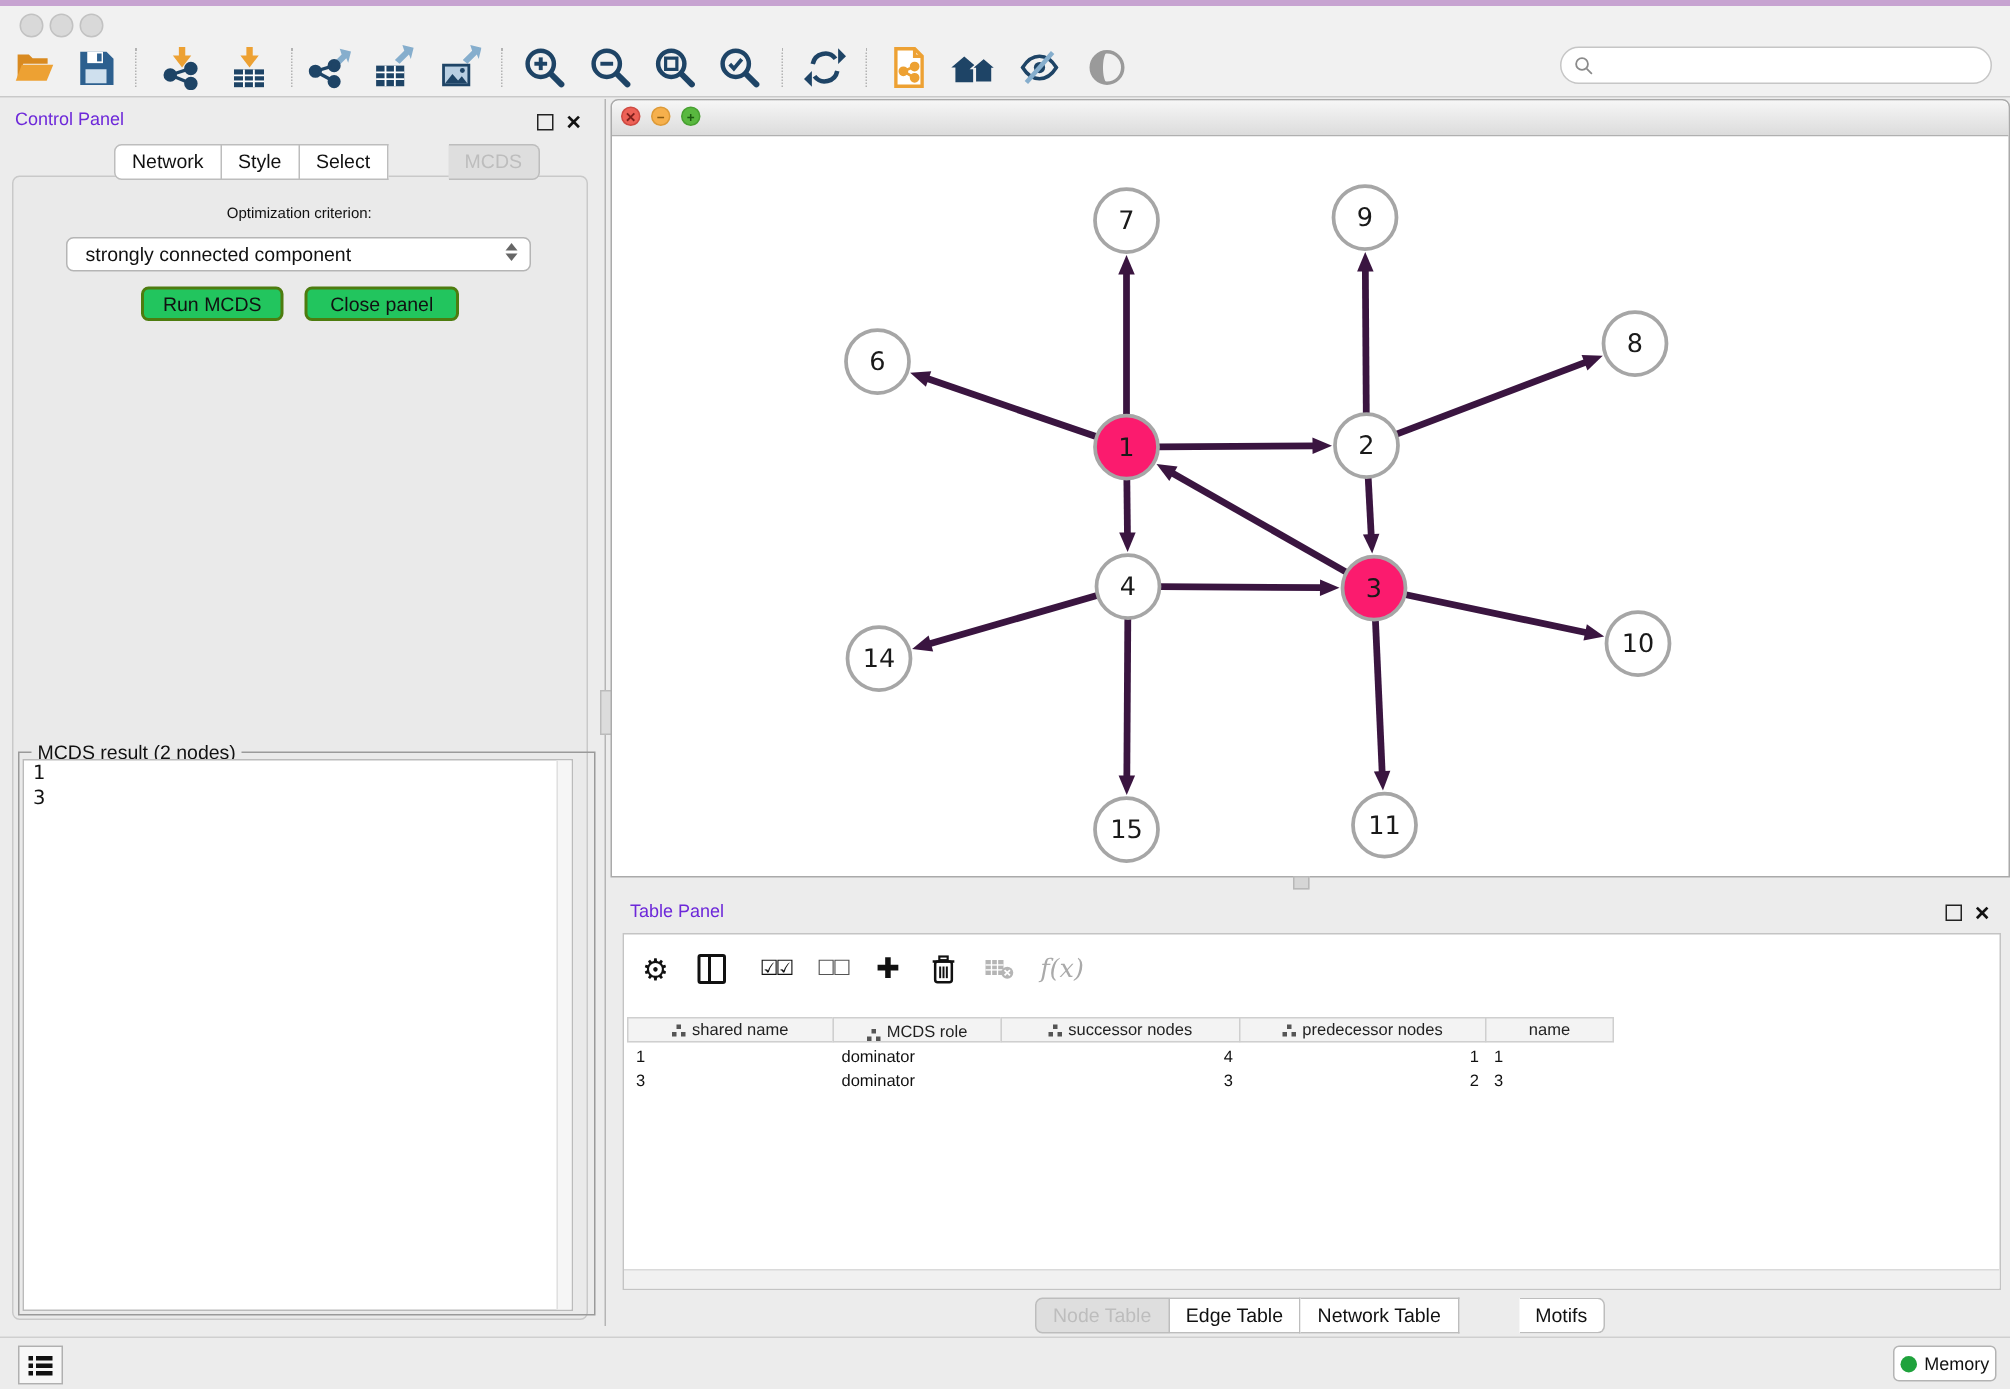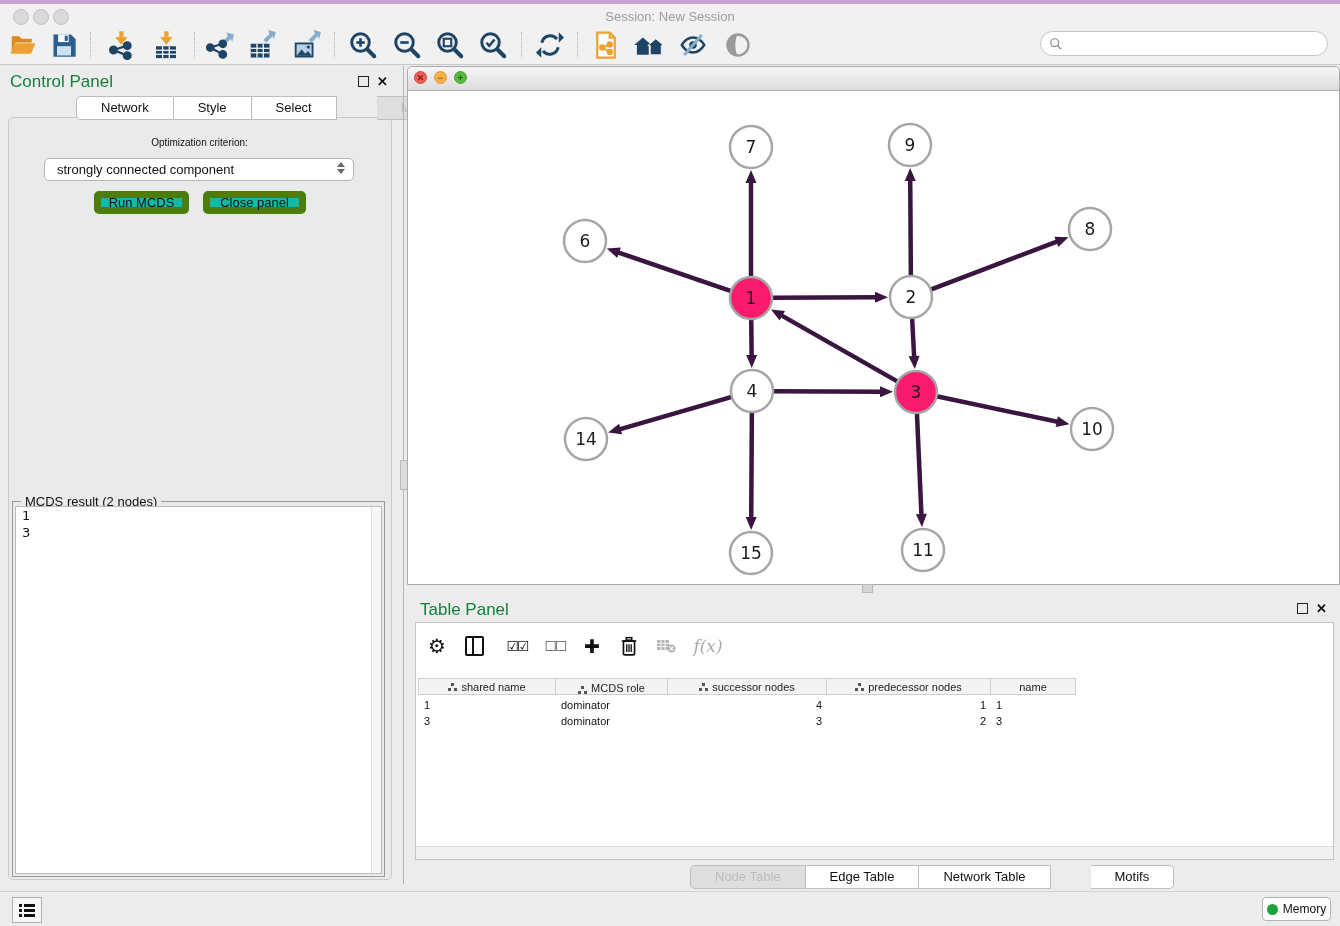--- a/index.html
+++ b/index.html
@@ -12,40 +12,40 @@
   .titlebar{left:0;top:4px;width:1340px;height:24px;background:#f1f1f1;}
   .traffic-inactive{width:14px;height:14px;border-radius:50%;background:#d9d9d9;border:1px solid #c2c2c2;top:5px;}
   .win-title{width:100%;text-align:center;top:5px;font-size:13px;color:#9b9b9b;}
   .toolbar{left:0;top:28px;width:1340px;height:36px;background:#f1f1f1;border-bottom:1px solid #c9c9c9;}
   .tbtn{width:36px;height:34px;top:28px;display:flex;align-items:center;justify-content:center;}
   .tsep{top:32px;height:26px;width:0;border-left:1px dotted #b3b3b3;}
   .searchbox{left:1040px;top:31px;width:288px;height:25px;background:#fff;border:1px solid #c6c6c6;
              border-radius:13px;display:flex;align-items:center;padding-left:8px;box-sizing:border-box;}
   .searchbox input{border:none;outline:none;background:transparent;font-size:12px;width:240px;font-family:"Liberation Sans",sans-serif;}
   
-  .cp-title,.tp-title{font-size:17px;color:#15803d;}
+  .cp-title,.tp-title{font-size:12px;color:#6d28d9;}
   .panel-ctl{display:flex;align-items:center;gap:8px;}
   .float-ico{width:9px;height:9px;border:1.5px solid #222;display:inline-block;}
   .close-ico{font-size:13px;font-weight:bold;color:#111;}
   .tabrow{display:flex;}
-  .tab{height:22px;line-height:22px;padding:0 24px;background:#fff;border:1px solid #bdbdbd;border-left:none;
+  .tab{height:22px;line-height:22px;padding:0 11px;background:#fff;border:1px solid #bdbdbd;border-left:none;
        font-size:13px;color:#111;}
   .tab.first{border-left:1px solid #bdbdbd;border-radius:5px 0 0 5px;}
   .tab.last{border-radius:0 5px 5px 0;margin-left:40px;}
   .tab.active-gray{background:#dedede;color:#bdbdbd;}
   .cp-body{left:8px;top:117px;width:382px;height:761px;background:#eaeaea;border:1px solid #c9c9c9;border-radius:5px;}
   .opt-label{width:100%;text-align:center;font-size:10px;color:#111;}
   .select{left:44px;top:158px;width:310px;height:23px;background:#fff;border:1px solid #b5b5b5;border-radius:5px;
           font-size:13px;color:#111;display:flex;align-items:center;padding-left:12px;box-sizing:border-box;}
   .stepper{position:absolute;right:8px;top:3px;display:flex;flex-direction:column;align-items:center;gap:2px;}
   .tri-up{width:0;height:0;border-left:4px solid transparent;border-right:4px solid transparent;border-bottom:5px solid #666;}
   .tri-dn{width:0;height:0;border-left:4px solid transparent;border-right:4px solid transparent;border-top:5px solid #666;}
-  .btn{height:23px;background:#14b8a6;border:7px solid #4d7c0f;border-radius:5px;font-size:13px;color:#111;
+  .btn{height:23px;background:#22c55e;border:2px solid #4d7c0f;border-radius:5px;font-size:13px;color:#111;
        display:flex;align-items:center;justify-content:center;box-sizing:border-box;}
-  .result-group{left:12px;top:501px;width:371px;height:374px;border:1px solid #9a9a9a;}
+  .result-group{left:12px;top:501px;width:371px;height:374px;border:1px solid #9a9a9a;padding-left:12px;}
   .result-label{position:absolute;left:8px;top:-8px;background:#eaeaea;padding:0 4px;font-size:13px;color:#111;}
   .result-area{position:absolute;left:2px;top:4px;width:365px;height:366px;background:#fff;border:1px solid #bbb;}
   .result-line{font-size:13px;color:#111;padding-left:6px;line-height:17px;font-family:"DejaVu Sans",sans-serif;}
   .result-scroll{position:absolute;right:0;top:0;width:9px;height:100%;background:#f6f6f6;border-left:1px solid #e0e0e0;}
   .vdivider{left:403px;top:66px;width:1px;height:818px;background:#b5b5b5;}
   .vgrip{left:400px;top:460px;width:7px;height:28px;background:#dcdcdc;border:1px solid #bbb;}
   
   .netwin{left:407px;top:66px;width:933px;height:519px;background:#fff;border:1px solid #aaa;border-radius:5px 5px 0 0;box-sizing:border-box;}
   .net-titlebar{position:absolute;left:0;top:0;width:100%;height:23px;
                 background:linear-gradient(#f6f6f6,#dcdcdc);border-bottom:1px solid #b0b0b0;border-radius:5px 5px 0 0;}
@@ -82,21 +82,20 @@
   .memdot{width:11px;height:11px;border-radius:50%;background:#1fa23c;}
 </style>
 </head>
 <body>
 
 <div class="abs desktop-strip"></div>
 <div class="abs titlebar">
   <div class="abs traffic-inactive" style="left:13px;"></div>
   <div class="abs traffic-inactive" style="left:33px;"></div>
   <div class="abs traffic-inactive" style="left:53px;"></div>
-  <div class="abs win-title">Session: New Session</div>
 </div>
 
 <div class="abs toolbar"></div>
 
 <div class="abs tbtn" style="left:5px;">
   <svg width="30" height="30" viewBox="0 0 24 24">
     <path d="M3 19V5h6l2 2h8v3H6z" fill="#d98a20"></path>
     <path d="M2 19l3.2-8.5H22L18.5 19z" fill="#eda133"></path>
   </svg>
 </div>

